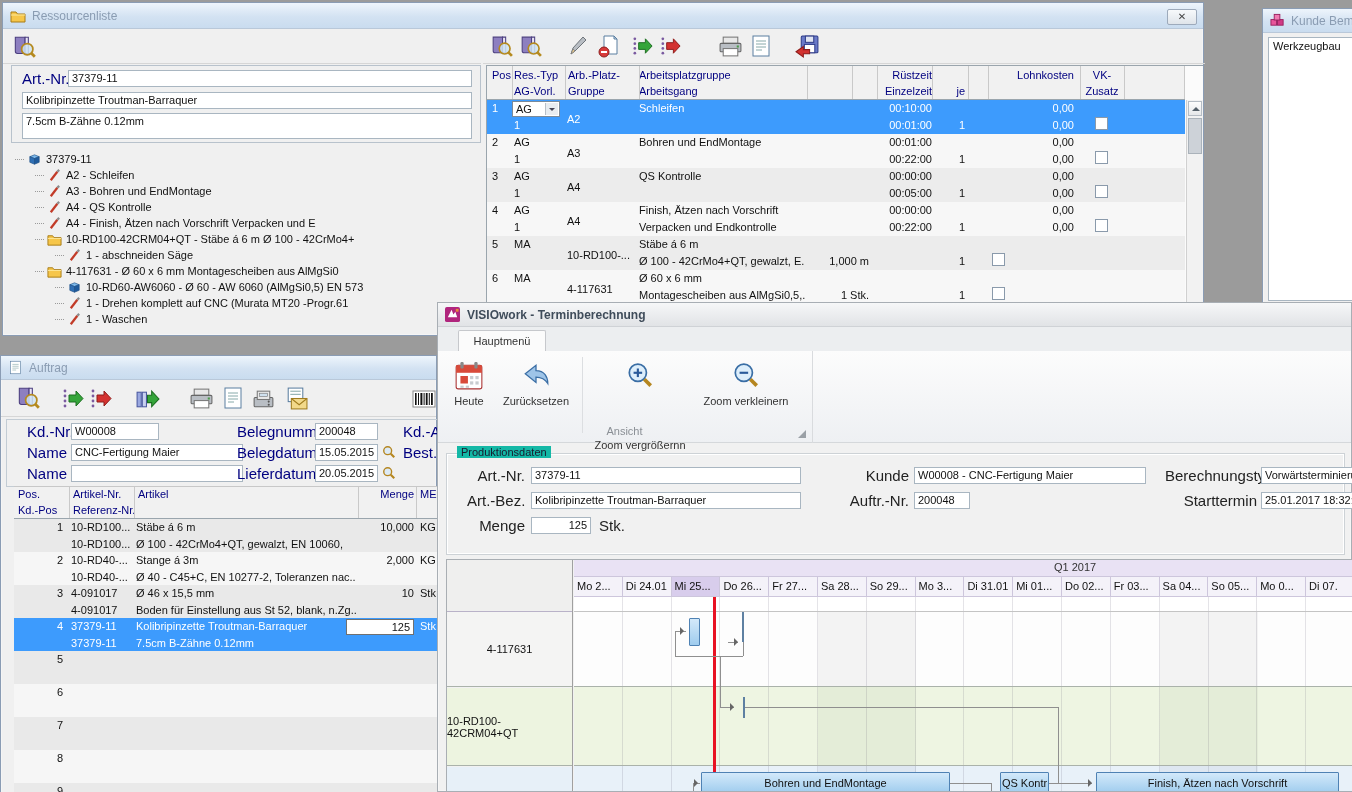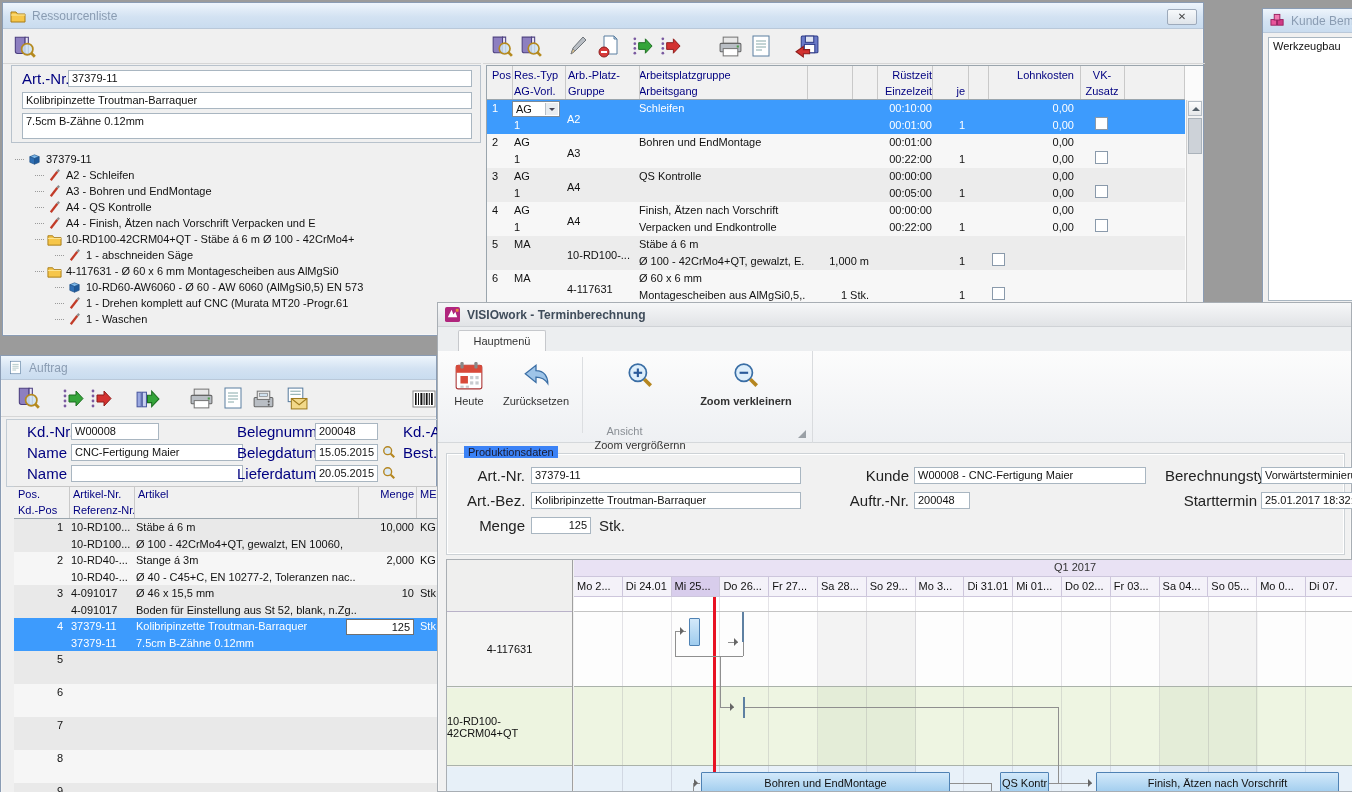--- a/index.html
+++ b/index.html
@@ -698,37 +698,37 @@
       </div>
       <div class="abs" style="left:144px;top:6px;width:1px;height:76px;background:#dcdee1;"></div>
       <div class="rbtn" style="left:150px;width:104px;gap:48px;">
         <span>
             <svg class="ico" width="30" height="30">
               <use href="#i-zoomin"></use>
             </svg>
           </span>
         <span class="rlabel">Zoom vergrößernn</span>
       </div>
-      <div class="rbtn" style="left:258px;width:100px;font-weight:bold;">
+      <div class="rbtn" style="left:258px;width:100px;">
         <span>
             <svg class="ico" width="30" height="30">
               <use href="#i-zoomout"></use>
             </svg>
           </span>
         <span class="rlabel">Zoom verkleinern</span>
       </div>
       <div class="abs" style="left:0;top:74px;width:373px;height:16px;text-align:center;color:#8a8f95;">
         <span>Ansicht</span>
       </div>
       <div class="abs" style="left:360px;top:79px;width:0;height:0;border:4px solid transparent;border-left-color:#9aa0a6;border-top-color:#9aa0a6;transform:rotate(180deg);"></div>
       <div class="abs" style="left:374px;top:0;width:1px;height:92px;background:#d9dbde;"></div>
     </div>
 
     <div class="abs" style="left:8px;top:150px;width:899px;height:102px;border:1px solid #cdd2d6;box-shadow:0 0 0 1px #fff inset;">
-      <span class="abs" style="left:17px;top:-8px;background:#3b82f6;padding:0 4px;color:#1a1a2e;">Produktionsdaten</span>
+      <span class="abs" style="left:10px;top:-8px;background:#14b8a6;padding:0 4px;color:#1a1a2e;">Produktionsdaten</span>
       <span class="nl" style="left:20px;top:13px;width:58px;text-align:right;color:#222;">Art.-Nr.</span>
       <div class="tb" style="left:84px;top:13px;width:270px;">37379-11</div>
       <span class="nl" style="left:400px;top:13px;width:62px;text-align:right;color:#222;">Kunde</span>
       <div class="tb" style="left:467px;top:13px;width:232px;">W00008 - CNC-Fertigung Maier</div>
       <span class="nl" style="left:718px;top:13px;width:92px;text-align:right;color:#222;">Berechnungstyp</span>
       <div class="tb" style="left:814px;top:13px;width:92px;border-right:none;">Vorwärtsterminierung</div>
 
       <span class="nl" style="left:20px;top:38px;width:58px;text-align:right;color:#222;">Art.-Bez.</span>
       <div class="tb" style="left:84px;top:38px;width:270px;">Kolibripinzette Troutman-Barraquer</div>
       <span class="nl" style="left:400px;top:38px;width:62px;text-align:right;color:#222;">Auftr.-Nr.</span>

